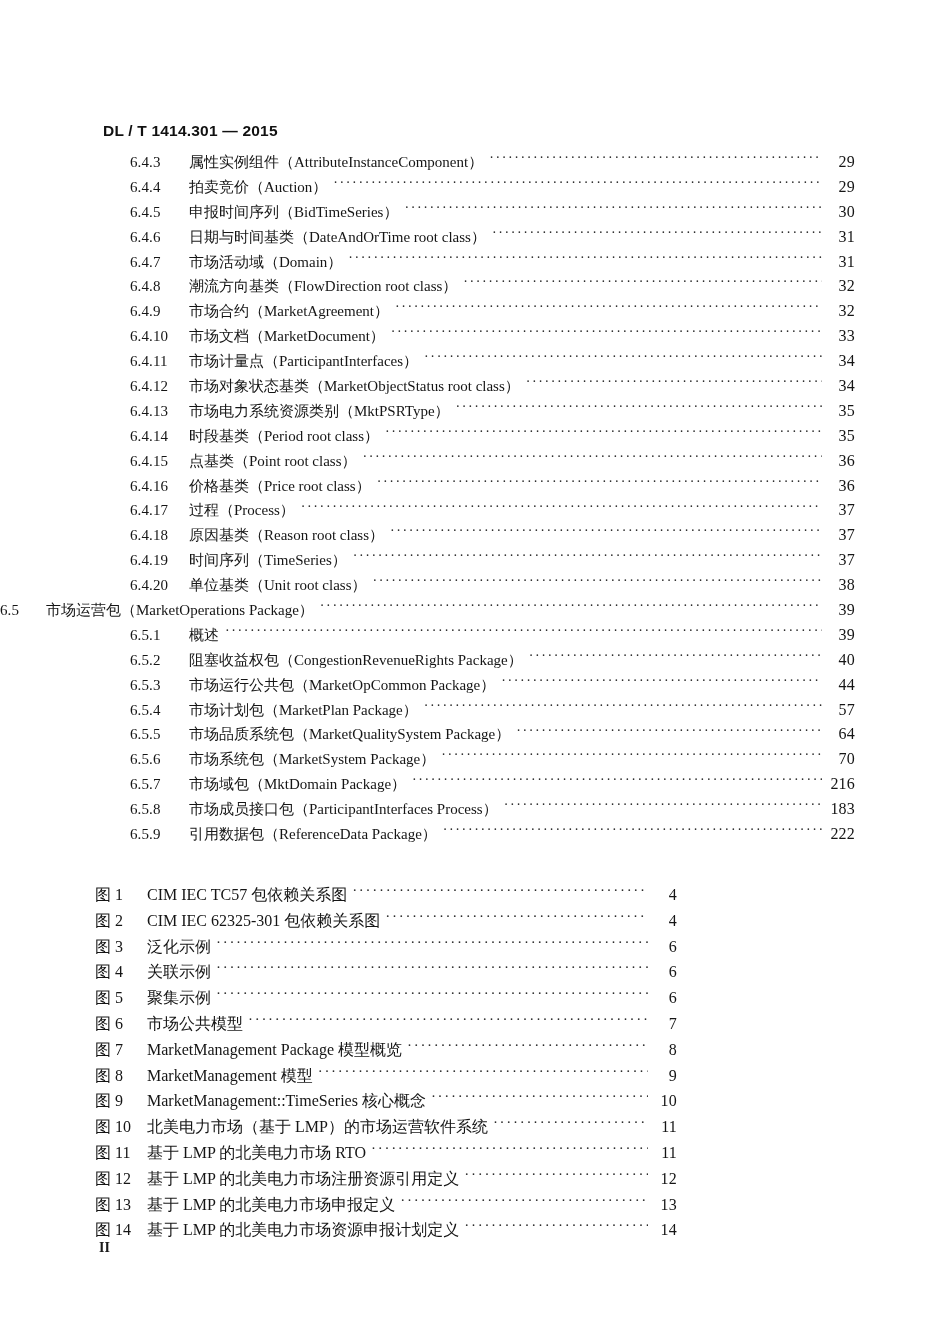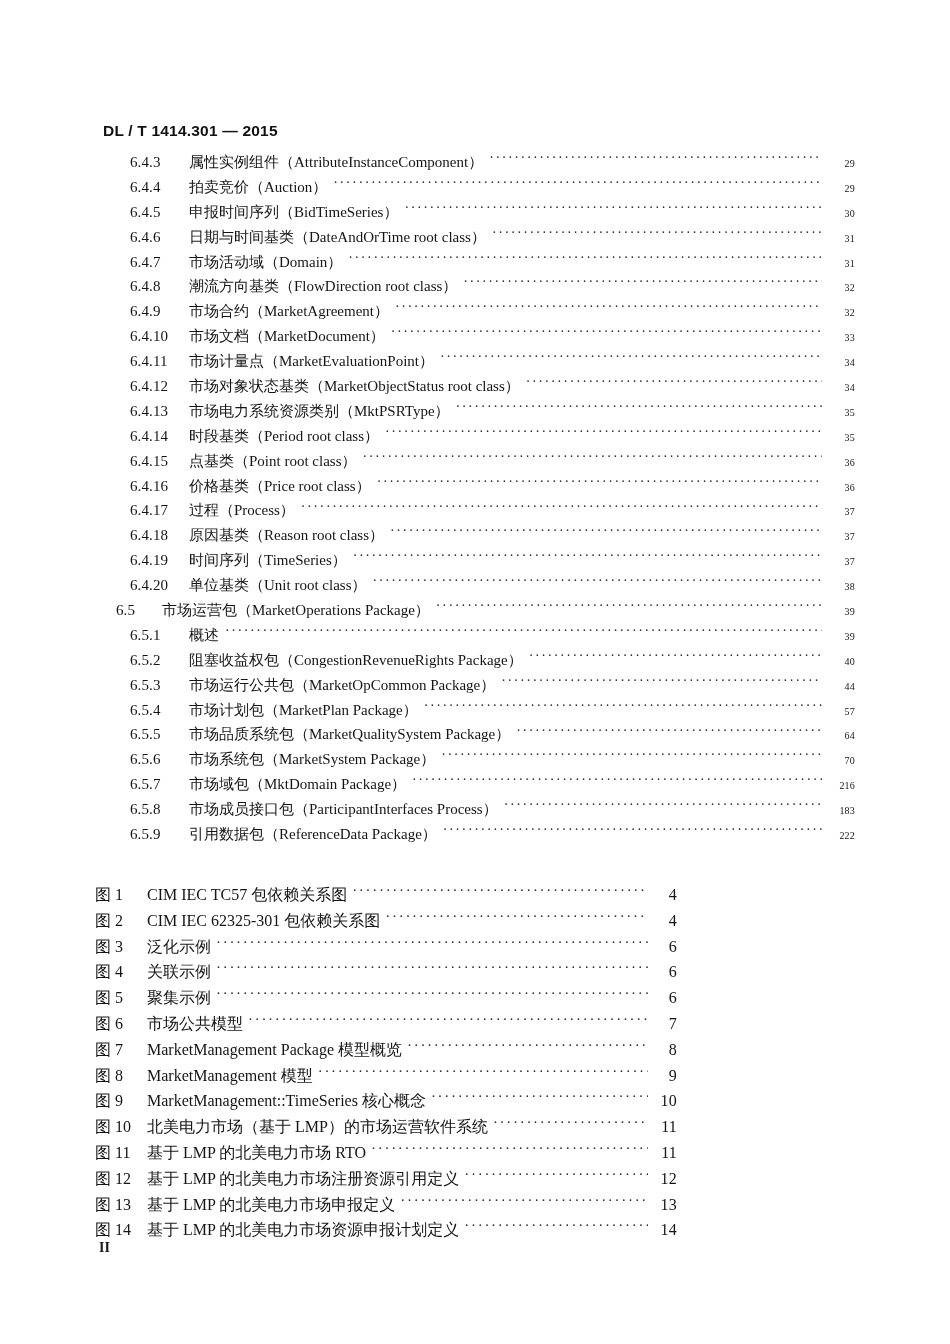--- a/index.html
+++ b/index.html
@@ -49,21 +49,21 @@
     display: flex;
     align-items: baseline;
     height: 24.9px;
     padding-right: 95px;
     font-size: 15px;
     color: #151515;
     white-space: nowrap;
   }
 
   
-  .lvl2  { padding-left: 116px; }
+  .lvl2  { }
   .lvl3  { padding-left: 130px; }
 
   .num {
     flex: 0 0 auto;
     font-family: "Liberation Serif", "DejaVu Serif", serif;
     letter-spacing: 0.1px;
   }
   .lvl2 .num { min-width: 44px; }
   .lvl3 .num { min-width: 57px; }
 
@@ -89,21 +89,21 @@
     white-space: nowrap;
     font-size: 14px;
     letter-spacing: 1.6px;
     color: #2b2b2b;
   }
 
   .pg {
     flex: 0 0 auto;
     min-width: 30px;
     text-align: right;
-    font-size: 10px;
+    font-size: 16px;
     letter-spacing: 0.2px;
   }
 
   
   .figlist {
     position: absolute;
     left: 0;
     top: 884px;
     width: 772px;
   }
@@ -196,21 +196,21 @@
         <span class="pg">32</span>
       </div>
       <div class="toc-row lvl3">
         <span class="num">6.4.10</span>
         <span class="ttl">市场文档（MarketDocument）</span>
         <span class="leader"></span>
         <span class="pg">33</span>
       </div>
       <div class="toc-row lvl3">
         <span class="num">6.4.11</span>
-        <span class="ttl">市场计量点（MarketEvaluationPoint）</span>
+        <span class="ttl">市场计量点（ParticipantInterfaces）</span>
         <span class="leader"></span>
         <span class="pg">34</span>
       </div>
       <div class="toc-row lvl3">
         <span class="num">6.4.12</span>
         <span class="ttl">市场对象状态基类（MarketObjectStatus root class）</span>
         <span class="leader"></span>
         <span class="pg">34</span>
       </div>
       <div class="toc-row lvl3">

